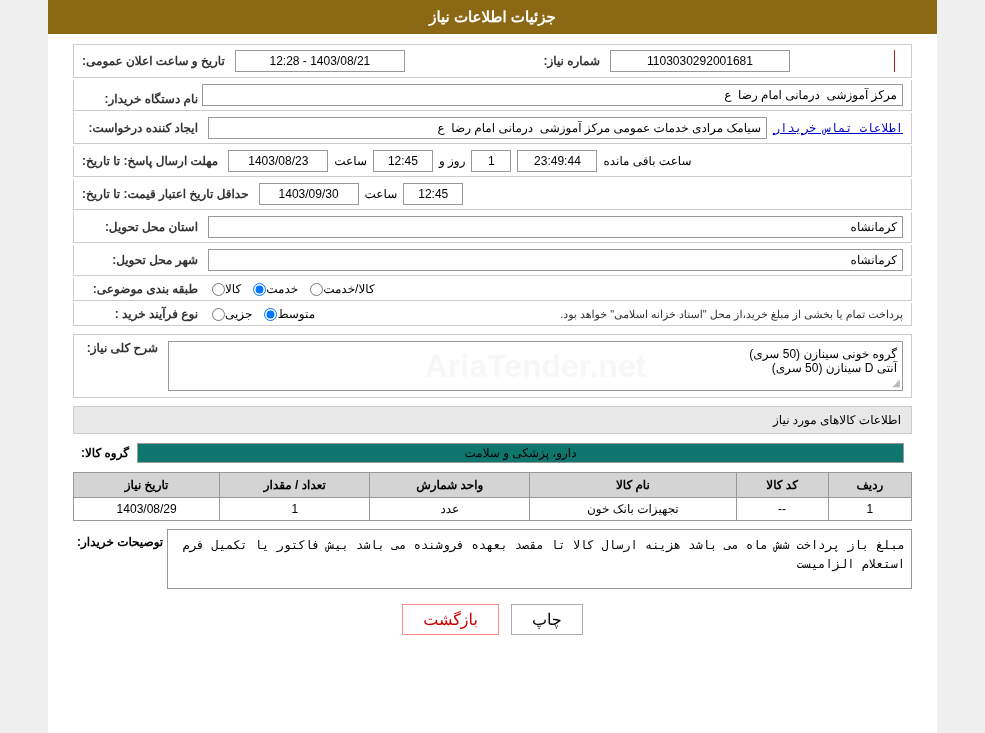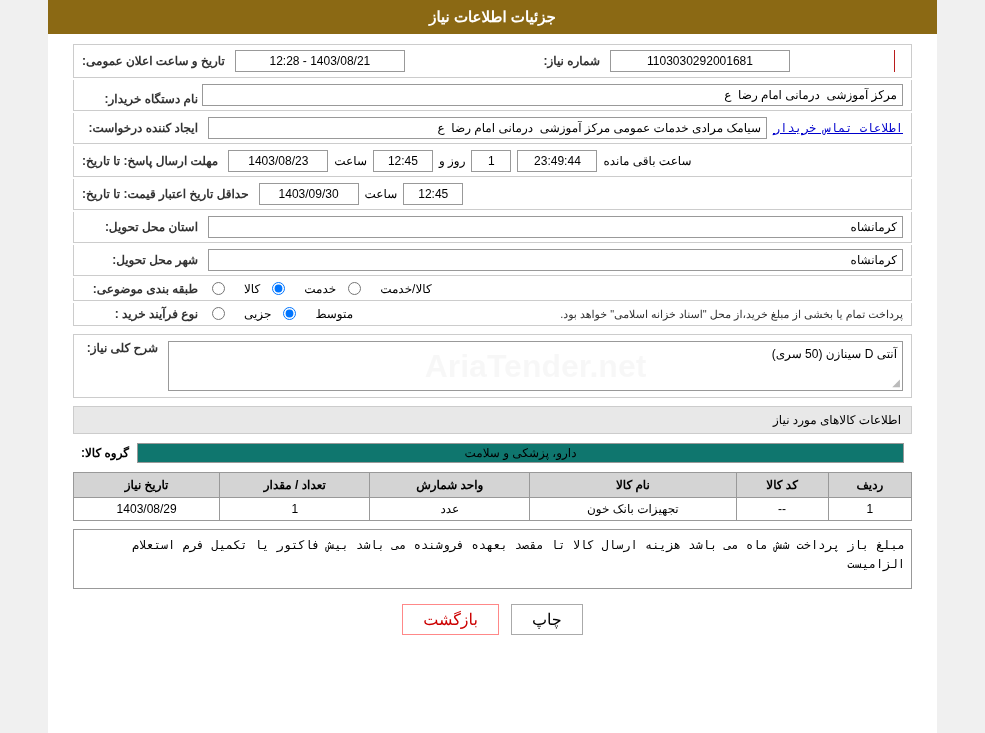--- a/index.html
+++ b/index.html
@@ -62,22 +62,22 @@
       font-family: Liberation Mono, monospace;
     }
     .radio-group {
       display: flex;
       align-items: center;
       gap: 12px;
       flex-direction: row-reverse;
     }
     .radio-item {
       display: flex;
-      align-items: flex-start;
-      gap: 19px;
+      align-items: flex-end;
+      gap: 0;
     }
     .note-text {
       font-size: 11px;
       color: #333;
     }
     .section-header {
       background: #e8e8e8;
       border: 1px solid #ccc;
       padding: 6px 10px;
       font-weight: normal;
@@ -262,20 +262,21 @@
         </label>
       </div>
       <span class="note-text" style="flex:1; text-align:right;">پرداخت تمام یا بخشی از مبلغ خرید،از محل "اسناد خزانه اسلامی" خواهد بود.</span>
     </div>
 
     <div style="display:flex; align-items:flex-start; flex-direction:row-reverse; border:1px solid #ccc; padding:6px 8px; background:#fff; margin-bottom:6px; gap:6px;">
       <span class="field-label" style="min-width:80px;">شرح کلی نیاز:</span>
       <div style="flex:1; border:1px solid #999; padding:5px; background:#fff; text-align:right; position:relative; min-height:50px;">
 
         <div style="position:absolute; top:50%; left:50%; transform:translate(-50%,-50%); opacity:0.06; font-size:32px; font-weight:bold; color:#888; white-space:nowrap; pointer-events:none; z-index:0;">AriaTender.net</div>
+        <div style="position:relative; z-index:1;">گروه خونی سینازن (50 سری)</div>
         <div style="position:relative; z-index:1;">آنتی D سینازن (50 سری)</div>
 
         <div style="position:absolute; bottom:2px; right:2px; color:#bbb; font-size:10px;">◢</div>
       </div>
     </div>
 
     <div class="section-header">اطلاعات کالاهای مورد نیاز</div>
 
     <div class="goods-group-row">
       <span class="goods-group-label">گروه کالا:</span>
@@ -299,20 +300,21 @@
           <td>--</td>
           <td>تجهیزات بانک خون</td>
           <td>عدد</td>
           <td>1</td>
           <td>1403/08/29</td>
         </tr>
       </tbody>
     </table>
 
     <div class="buyer-notes">
+      <span class="buyer-notes-label">توصیحات خریدار:</span>
       <textarea class="buyer-notes-text" style="">مبلغ باز پرداخت شش ماه می باشد هزینه ارسال کالا تا مقصد بعهده فروشنده می باشد بیش فاکتور یا تکمیل فرم استعلام الزامیست</textarea>
     </div>
 
     <div class="button-row">
       <button class="btn btn-print">چاپ</button>
       <button class="btn btn-back">بازگشت</button>
     </div>
   </div>
 </div>
 

